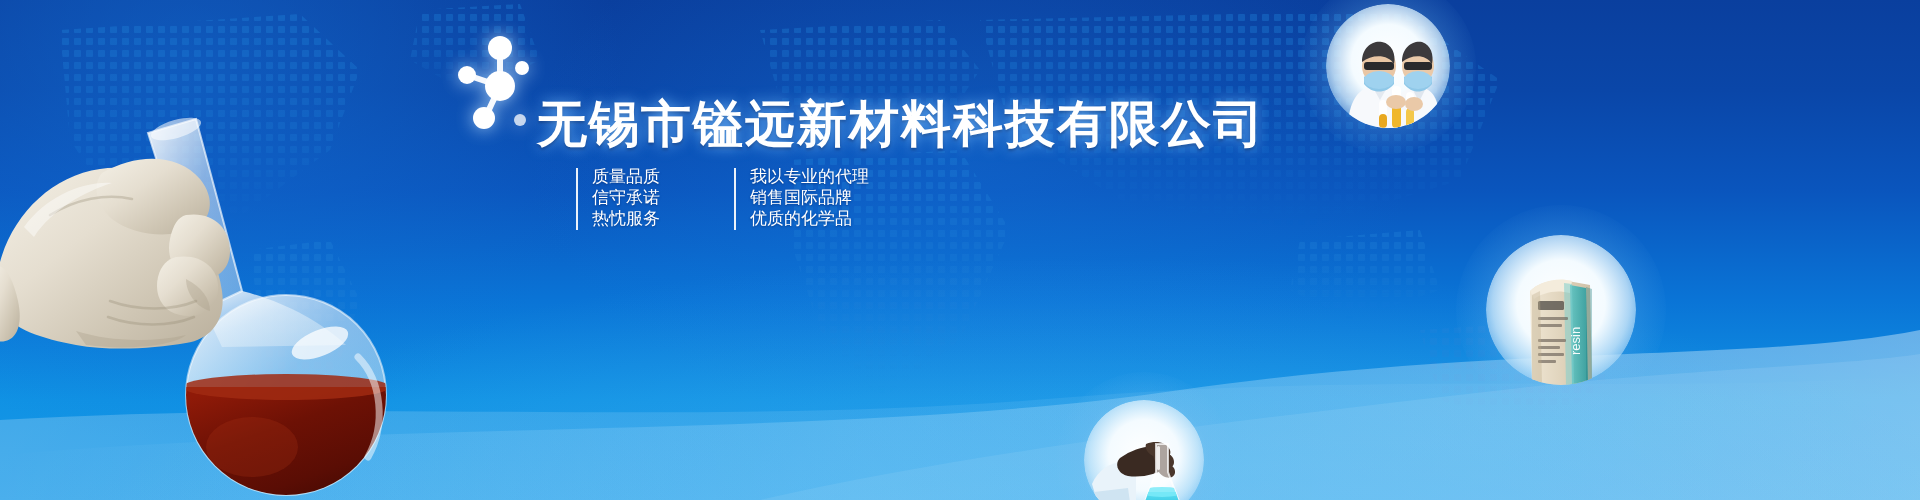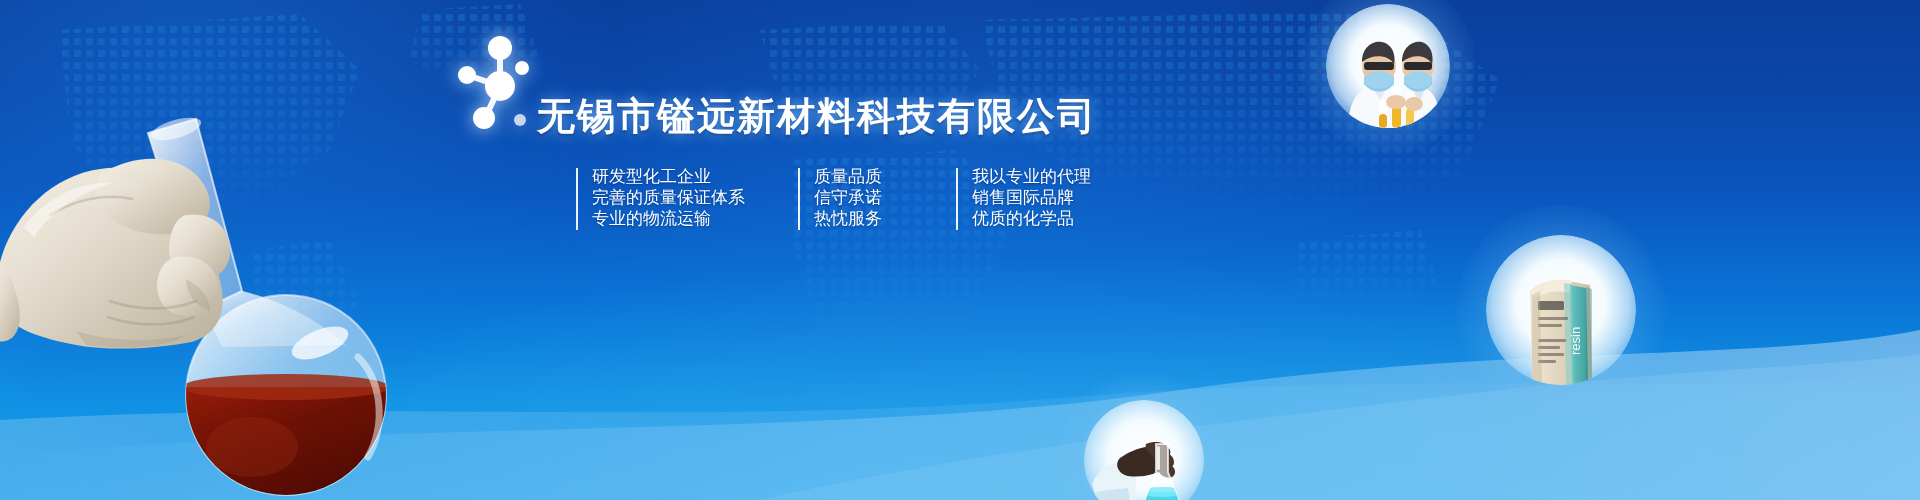--- a/index.html
+++ b/index.html
@@ -86,21 +86,21 @@
     width: 110px; height: 110px;
     filter: drop-shadow(0 0 9px rgba(190,225,255,0.85));
     pointer-events: none;
   }
 
   
   .headline {
     position: absolute;
     left: 537px;
     top: 91px;
-    font-size: 38px;
+    font-size: 50px;
     font-weight: bold;
     letter-spacing: 2px;
     color: #ffffff;
     white-space: nowrap;
     text-shadow: 0 0 14px rgba(120,190,255,0.85),
                  0 2px 3px rgba(2,26,80,0.55);
   }
 
   
   .slogans {
@@ -322,26 +322,20 @@
       <circle cx="36" cy="94" r="11"></circle>
       <circle cx="74" cy="44" r="7"></circle>
       <circle cx="72" cy="96" r="6" opacity="0.75"></circle>
     </g>
   </svg>
 
   <div class="headline">无锡市镒远新材料科技有限公司</div>
 
   <div class="slogans">
 
-    <div class="slogan-col col-1">
-      <span class="rule"></span>
-      <div class="slogan-line">研发型化工企业</div>
-      <div class="slogan-line">完善的质量保证体系</div>
-      <div class="slogan-line">专业的物流运输</div>
-    </div>
 
     <div class="slogan-col col-3">
       <span class="rule"></span>
       <div class="slogan-line">质量品质</div>
       <div class="slogan-line">信守承诺</div>
       <div class="slogan-line">热忱服务</div>
     </div>
 
     <div class="slogan-col col-2">
       <span class="rule"></span>

